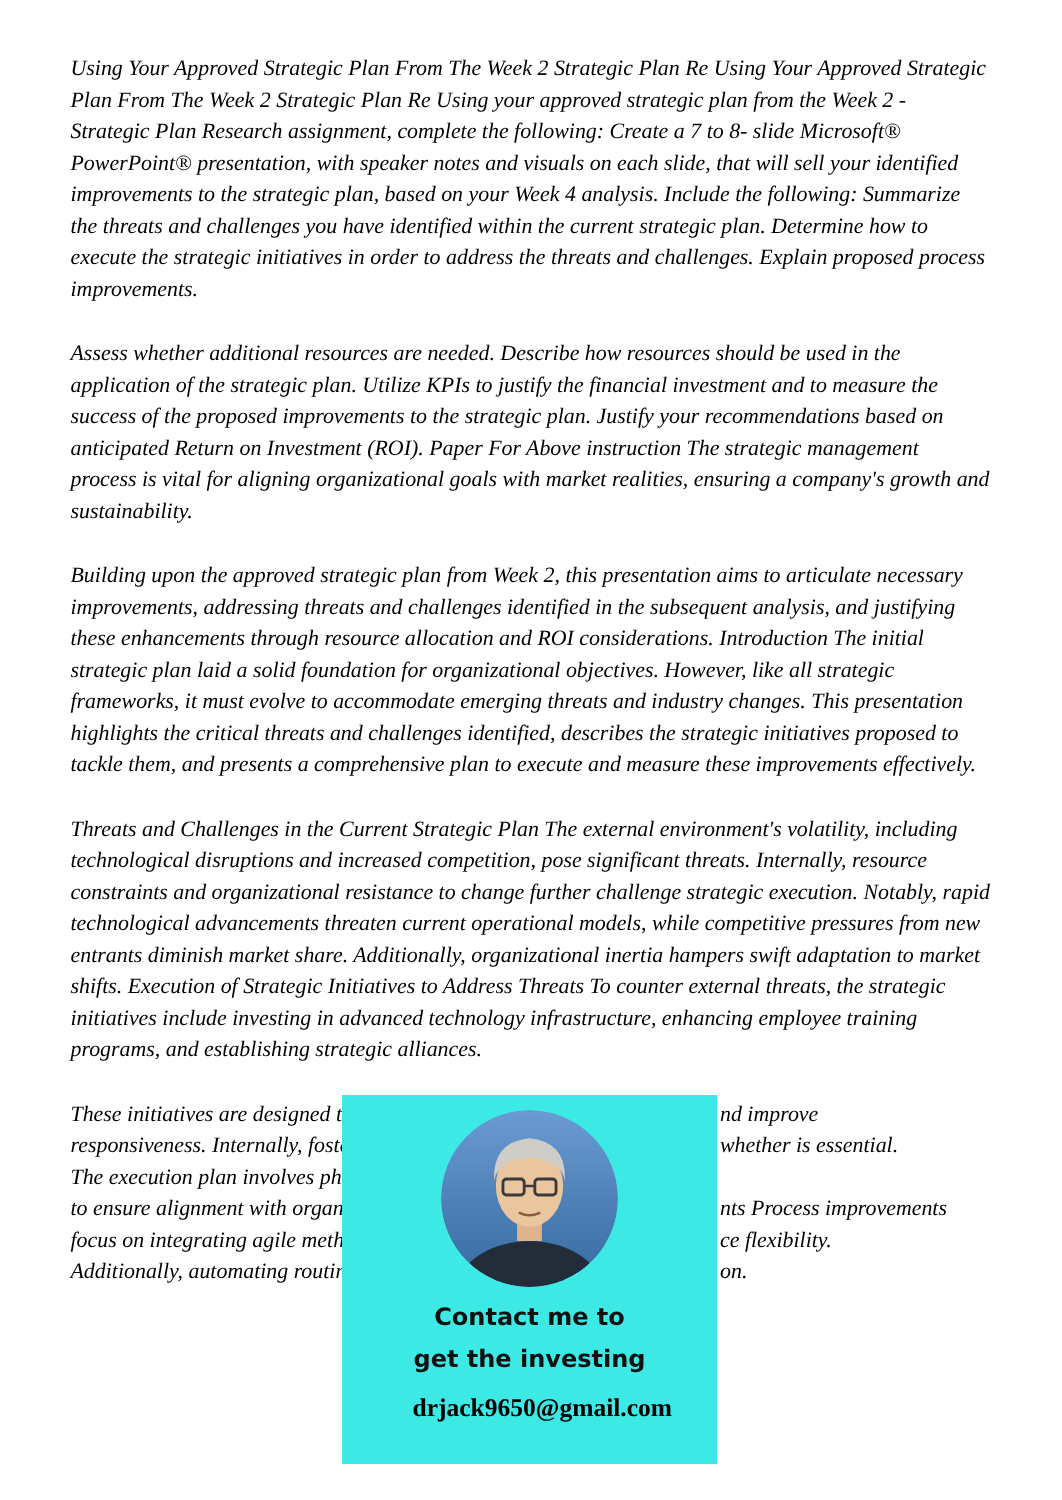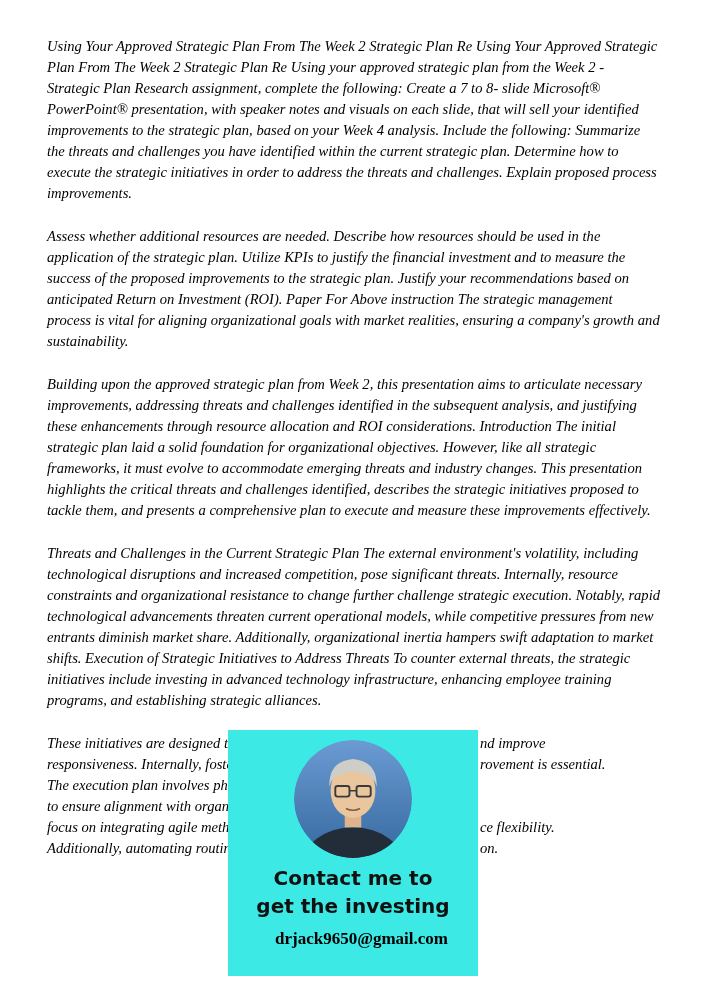--- a/index.html
+++ b/index.html
@@ -44,21 +44,21 @@
     width: 118px;
     height: 118px;
     border-radius: 50%;
     margin: 10px auto 6px auto;
     overflow: hidden;
   }
   .avatar-wrap svg { display: block; width: 118px; height: 118px; }
   .contact-heading {
     font-family: "DejaVu Sans", sans-serif;
     font-weight: bold;
-    font-size: 20px;
+    font-size: 16px;
     line-height: 28px;
     color: #111111;
     margin-top: 6px;
   }
   .contact-email {
     font-family: "Liberation Serif", serif;
     font-weight: bold;
     font-size: 17px;
     color: #000000;
     margin-top: 9px;
@@ -76,27 +76,28 @@
     <p class="para">Building upon the approved strategic plan from Week 2, this presentation aims to articulate necessary improvements, addressing threats and challenges identified in the subsequent analysis, and justifying these enhancements through resource allocation and ROI considerations. Introduction The initial strategic plan laid a solid foundation for organizational objectives. However, like all strategic frameworks, it must evolve to accommodate emerging threats and industry changes. This presentation highlights the critical threats and challenges identified, describes the strategic initiatives proposed to tackle them, and presents a comprehensive plan to execute and measure these improvements effectively.</p>
     <p class="para">Threats and Challenges in the Current Strategic Plan The external environment's volatility, including technological disruptions and increased competition, pose significant threats. Internally, resource constraints and organizational resistance to change further challenge strategic execution. Notably, rapid technological advancements threaten current operational models, while competitive pressures from new entrants diminish market share. Additionally, organizational inertia hampers swift adaptation to market shifts. Execution of Strategic Initiatives to Address Threats To counter external threats, the strategic initiatives include investing in advanced technology infrastructure, enhancing employee training programs, and establishing strategic alliances.</p>
 
     <div class="partial">
       <div class="pline">
         <span class="pl-left">These initiatives are designed to</span>
         <span class="pl-right">nd improve</span>
       </div>
       <div class="pline">
         <span class="pl-left">responsiveness. Internally, foste</span>
-        <span class="pl-right">rovement is essential.</span>
+        <span class="pl-right">whether is essential.</span>
       </div>
       <div class="pline">
         <span class="pl-left">The execution plan involves pha</span>
       </div>
       <div class="pline">
         <span class="pl-left">to ensure alignment with organi</span>
+        <span class="pl-right">nts Process improvements</span>
       </div>
       <div class="pline">
         <span class="pl-left">focus on integrating agile metho</span>
         <span class="pl-right">ce flexibility.</span>
       </div>
       <div class="pline">
         <span class="pl-left">Additionally, automating routin</span>
         <span class="pl-right">on.</span>
       </div>
     </div>

